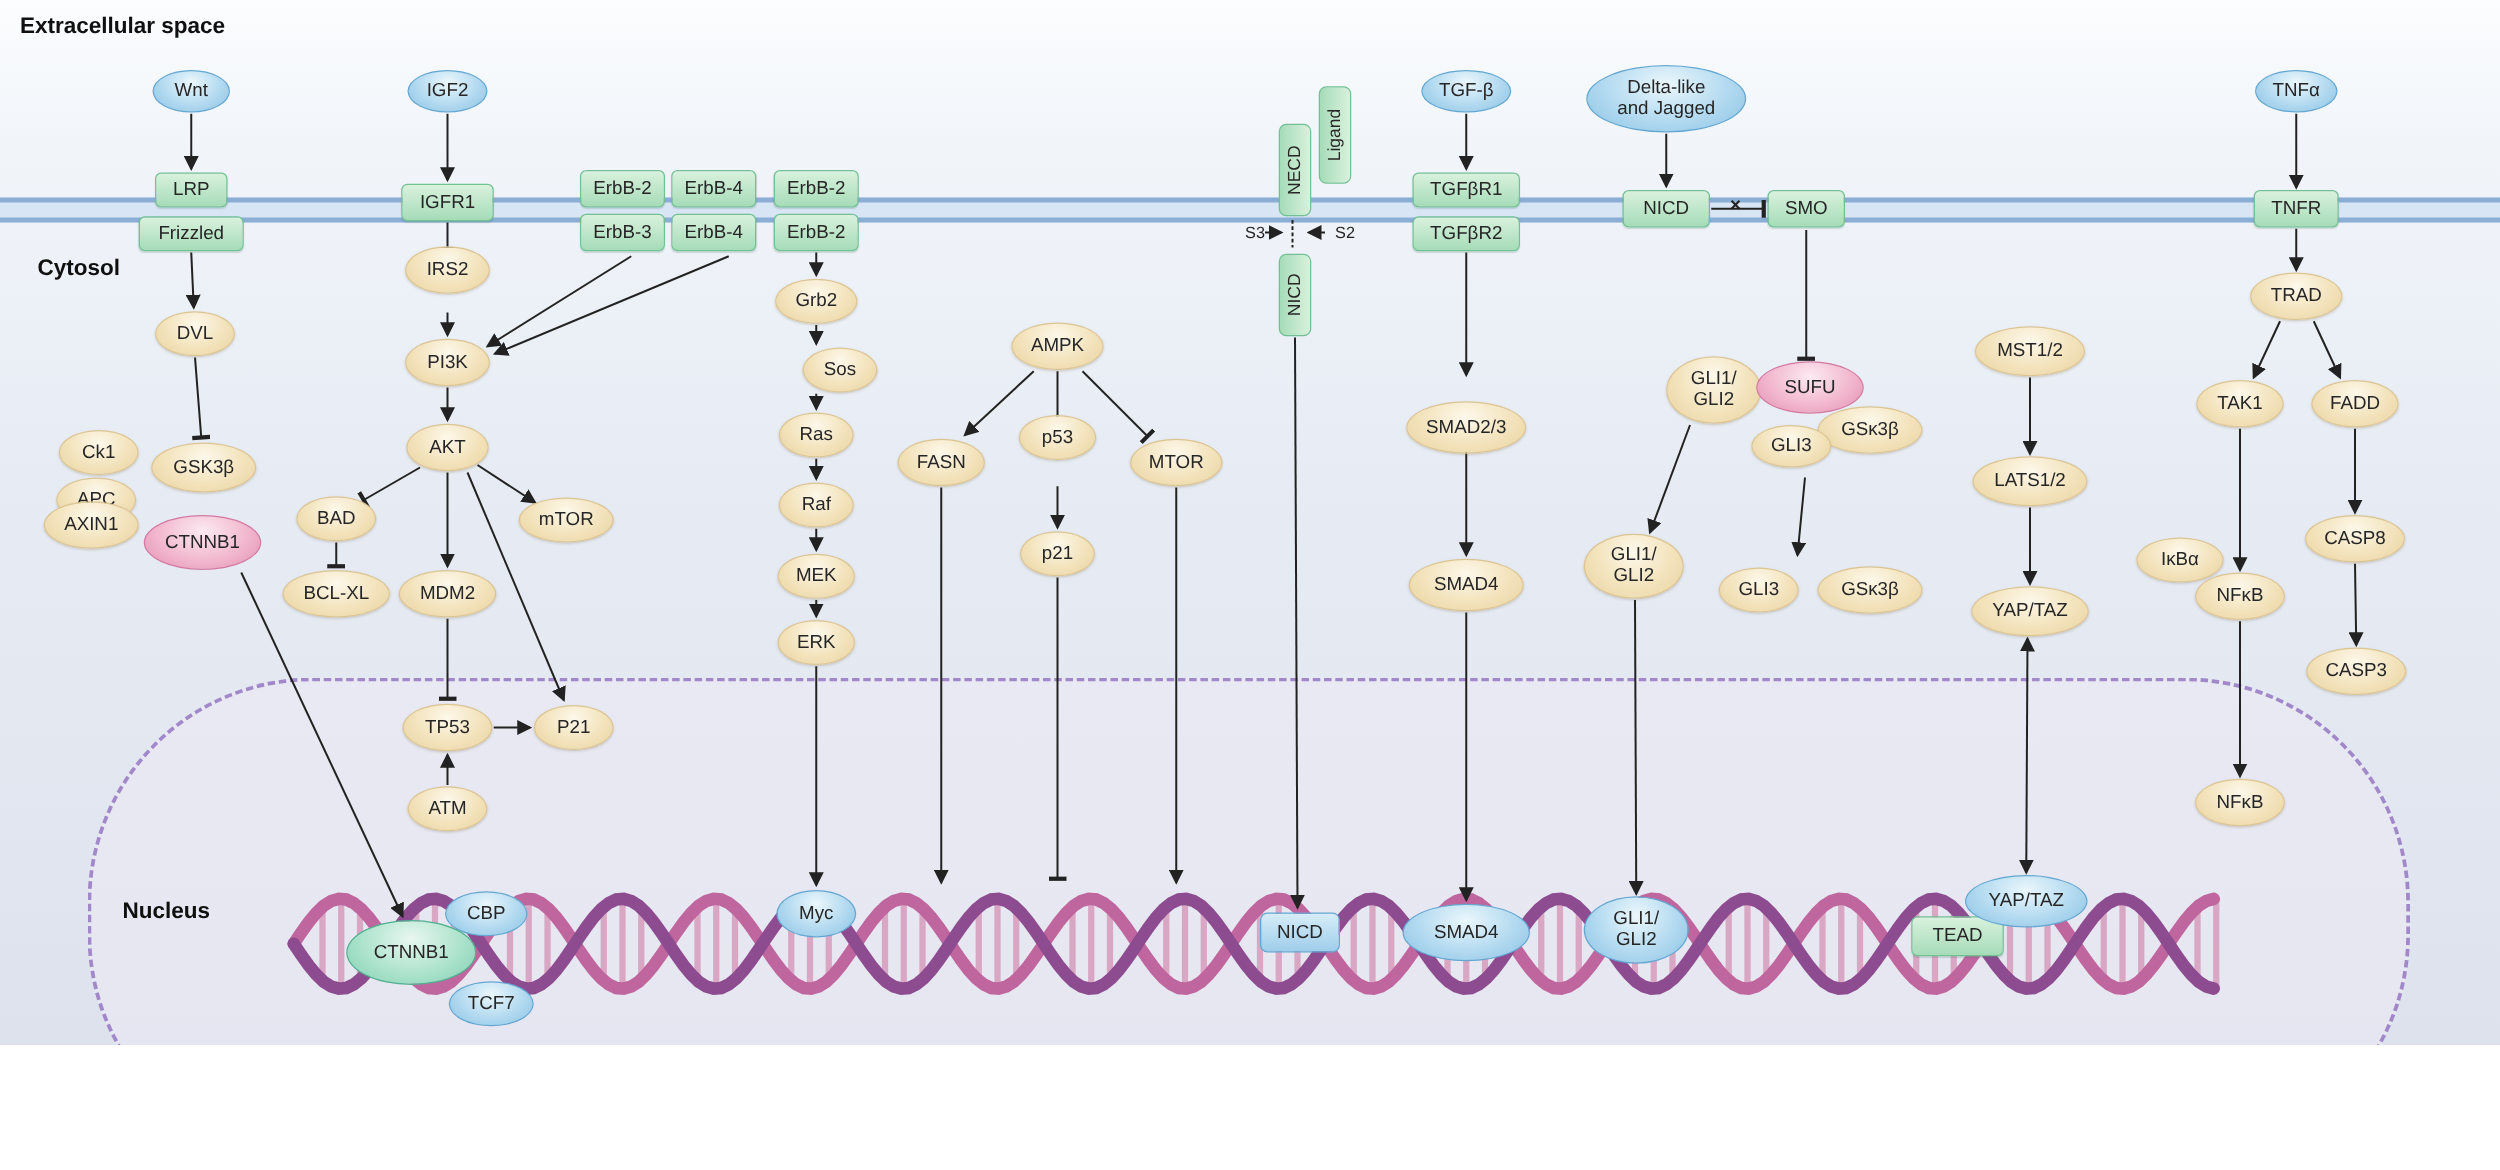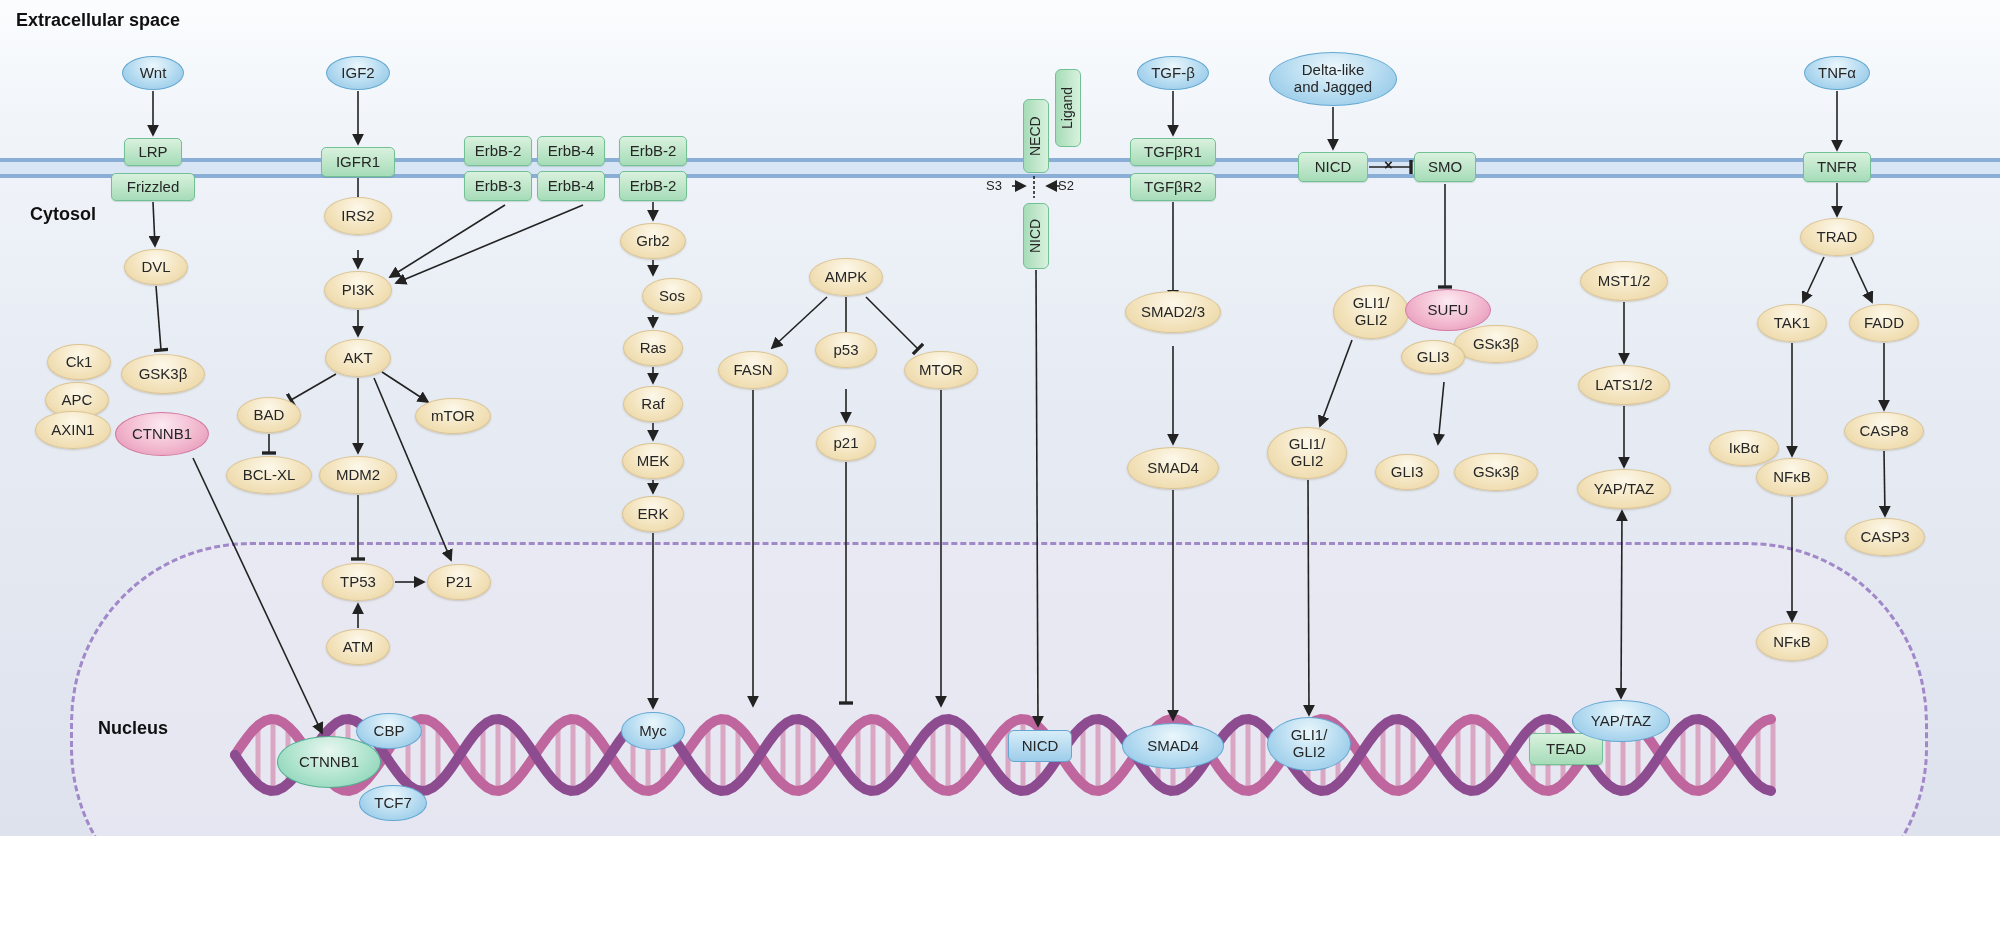--- a/index.html
+++ b/index.html
@@ -21,21 +21,21 @@
   .blue{border-radius:50%;background:radial-gradient(ellipse at 50% 28%,#ebf7fc 0%,#b3daf0 55%,#8ac2e4 100%);
     border:1px solid #63a7d1}
   .pink{border-radius:50%;background:radial-gradient(ellipse at 50% 28%,#fceaf1 0%,#f2b8ce 55%,#e28fb3 100%);
     border:1px solid #d379a2}
   .teal{border-radius:50%;background:radial-gradient(ellipse at 50% 28%,#e8f7f0 0%,#ade3cc 55%,#81cfb3 100%);
     border:1px solid #52af90}
   .bluerect{border-radius:6px;background:linear-gradient(180deg,#d7edf8,#9ecdea);border:1px solid #63a7d1}
   .vgreen{writing-mode:vertical-rl;transform:rotate(180deg);border-radius:6px;font-size:14px;
     background:linear-gradient(90deg,#d9f1dd,#a6dcb8);border:1px solid #72c094}
   .region-label{position:absolute;font-weight:bold;font-size:18px;color:#101010}
-  .cutlabel{position:absolute;font-size:13px;color:#222;width:26px;text-align:left}
+  .cutlabel{position:absolute;font-size:13px;color:#222;width:26px;text-align:right}
   .cross{position:absolute;font-size:15px;font-weight:bold;color:#222}
 </style>
 </head>
 <body>
 
 <div class="canvas">
 
   <div class="membrane"></div>
   <div class="nucleus-region"></div>
 
@@ -129,21 +129,21 @@
   <div class="region-label" style="left:30px;top:204px">Cytosol</div>
   <div class="region-label" style="left:98px;top:718px">Nucleus</div>
 
   <div class="n blue" style="left:122px;top:56px;width:62px;height:34px">Wnt</div>
   <div class="n green" style="left:124px;top:138px;width:58px;height:28px">LRP</div>
   <div class="n green" style="left:111px;top:173px;width:84px;height:28px">Frizzled</div>
   <div class="n tan" style="left:124px;top:249px;width:64px;height:36px">DVL</div>
   <div class="n tan" style="left:47px;top:344px;width:64px;height:36px">Ck1</div>
   <div class="n tan" style="left:121px;top:354px;width:84px;height:40px">GSK3β</div>
   <div class="n tan" style="left:45px;top:382px;width:64px;height:36px">APC</div>
-  <div class="n tan" style="left:35px;top:411px;width:76px;height:38px">AXIN1</div>
+  <div class="n tan" style="left:35px;top:401px;width:76px;height:38px">AXIN1</div>
   <div class="n pink" style="left:115px;top:412px;width:94px;height:44px">CTNNB1</div>
   <div class="n blue" style="left:356px;top:713px;width:66px;height:36px">CBP</div>
   <div class="n teal" style="left:277px;top:736px;width:104px;height:52px">CTNNB1</div>
   <div class="n blue" style="left:359px;top:785px;width:68px;height:36px">TCF7</div>
 
   <div class="n blue" style="left:326px;top:56px;width:64px;height:34px">IGF2</div>
   <div class="n green" style="left:321px;top:147px;width:74px;height:30px">IGFR1</div>
   <div class="n tan" style="left:324px;top:197px;width:68px;height:38px">IRS2</div>
   <div class="n tan" style="left:324px;top:271px;width:68px;height:38px">PI3K</div>
   <div class="n tan" style="left:325px;top:339px;width:66px;height:38px">AKT</div>
@@ -179,21 +179,21 @@
   <div class="n vgreen" style="left:1055px;top:69px;width:26px;height:78px">Ligand</div>
   <div class="n vgreen" style="left:1023px;top:99px;width:26px;height:74px">NECD</div>
   <div class="n vgreen" style="left:1023px;top:203px;width:26px;height:66px">NICD</div>
   <div class="cutlabel" style="left:986px;top:178px">S3</div>
   <div class="cutlabel" style="left:1058px;top:178px">S2</div>
   <div class="n bluerect" style="left:1008px;top:730px;width:64px;height:32px">NICD</div>
 
   <div class="n blue" style="left:1137px;top:56px;width:72px;height:34px">TGF-β</div>
   <div class="n green" style="left:1130px;top:138px;width:86px;height:28px">TGFβR1</div>
   <div class="n green" style="left:1130px;top:173px;width:86px;height:28px">TGFβR2</div>
-  <div class="n tan" style="left:1125px;top:291px;width:96px;height:42px">SMAD2/3</div>
+  <div class="n tan" style="left:1125px;top:321px;width:96px;height:42px">SMAD2/3</div>
   <div class="n tan" style="left:1127px;top:447px;width:92px;height:42px">SMAD4</div>
   <div class="n blue" style="left:1122px;top:723px;width:102px;height:46px">SMAD4</div>
 
   <div class="n blue" style="left:1269px;top:52px;width:128px;height:54px">Delta-like
 and Jagged</div>
   <div class="n green" style="left:1298px;top:152px;width:70px;height:30px">NICD</div>
   <div class="n green" style="left:1414px;top:152px;width:62px;height:30px">SMO</div>
   <div class="cross" style="left:1384px;top:156px">×</div>
   <div class="n tan" style="left:1333px;top:285px;width:76px;height:54px">GLI1/
 GLI2</div>

